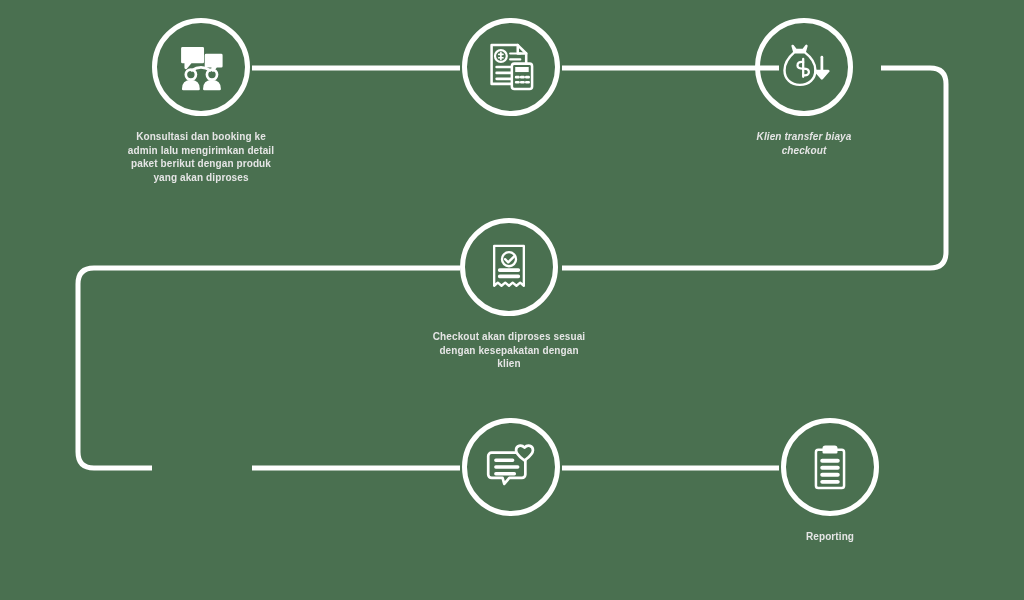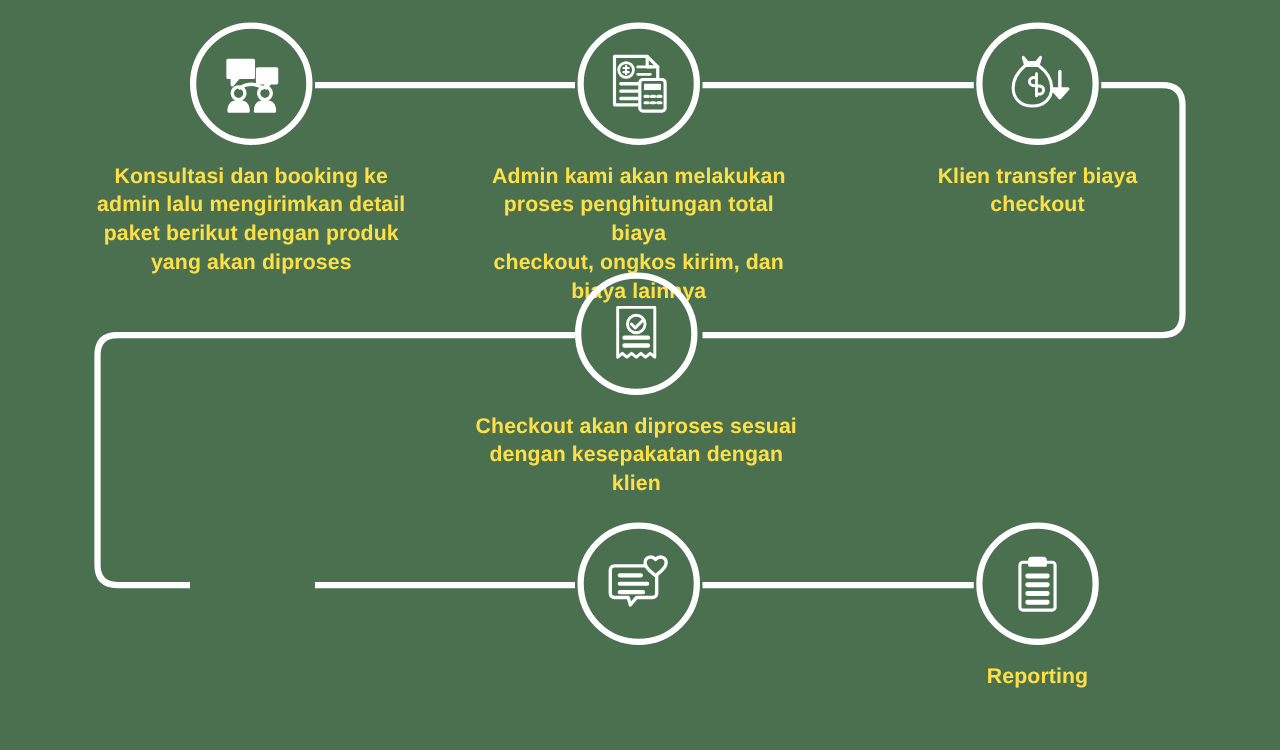--- a/index.html
+++ b/index.html
@@ -43,31 +43,31 @@
     display: flex;
     align-items: center;
     justify-content: center;
     background: transparent;
   }
   .circle svg {
     display: block;
   }
   .caption {
     margin-top: 14px;
-    color: #fde047;
-    font-size: 17px;
+    color: #e5e5e5;
+    font-size: 10px;
     font-weight: bold;
     line-height: 1.35;
     letter-spacing: 0.1px;
     white-space: pre-line;
   }
   
   #node-1 { left: 201px; top: 18px; }
   #node-2 { left: 511px; top: 18px; }
-  #node-3 { left: 830px; top: 18px; }
+  #node-3 { left: 804px; top: 18px; font-style: italic; }
   
   #node-4 { left: 509px; top: 218px; }
   
   #node-5 { left: 201px; top: 418px; }
   #node-6 { left: 511px; top: 418px; }
   #node-7 { left: 830px; top: 418px; }
 </style>
 </head>
 <body>
 
@@ -117,24 +117,20 @@
           <circle cx="20" cy="19" r="7" fill="none" stroke-width="2.6"></circle>
           <path d="M20 15 V23 M17.5 17 h5 M17.5 21 h5" stroke-width="2"></path>
           <path d="M31 16 h12 M31 23 h12" stroke-width="2.6"></path>
           <path d="M15 32 h29 M15 39 h29 M15 46 h18" stroke-width="3.2"></path>
           <rect x="33" y="28" width="24" height="30" rx="3" fill="#4a7050" stroke="#ffffff"></rect>
           <rect x="37" y="32" width="16" height="6" fill="#ffffff" stroke="none"></rect>
           <path d="M38 44 h3 M44 44 h3 M50 44 h3 M38 50 h3 M44 50 h3 M50 50 h3" stroke-width="3"></path>
         </svg>
       </span>
     </div>
-    <div class="caption">Admin kami akan melakukan
-proses penghitungan total biaya
-checkout, ongkos kirim, dan
-biaya lainnya</div>
   </div>
 
   <div class="node" id="node-3">
     <div class="circle">
       <span>
         <svg width="52" height="52" viewBox="0 0 64 64" fill="none" stroke="#ffffff" stroke-width="3" stroke-linejoin="round" stroke-linecap="round">
           <path d="M18 6 l4 5 h9 l4 -5 l-2 7 h-13 Z" fill="#ffffff" stroke="#ffffff"></path>
           <path d="M20 14 h13 c8 6 13 14 13 22 c0 11 -8 18 -19 18 c-11 0 -19 -7 -19 -18 c0 -8 5 -16 12 -22 Z" fill="none"></path>
           <path d="M31 26 q-7 -1 -7 4 q0 4 7 4 q7 0 7 4 q0 5 -7 4" stroke-width="2.8"></path>
           <path d="M31 22 v22" stroke-width="2.8"></path>

